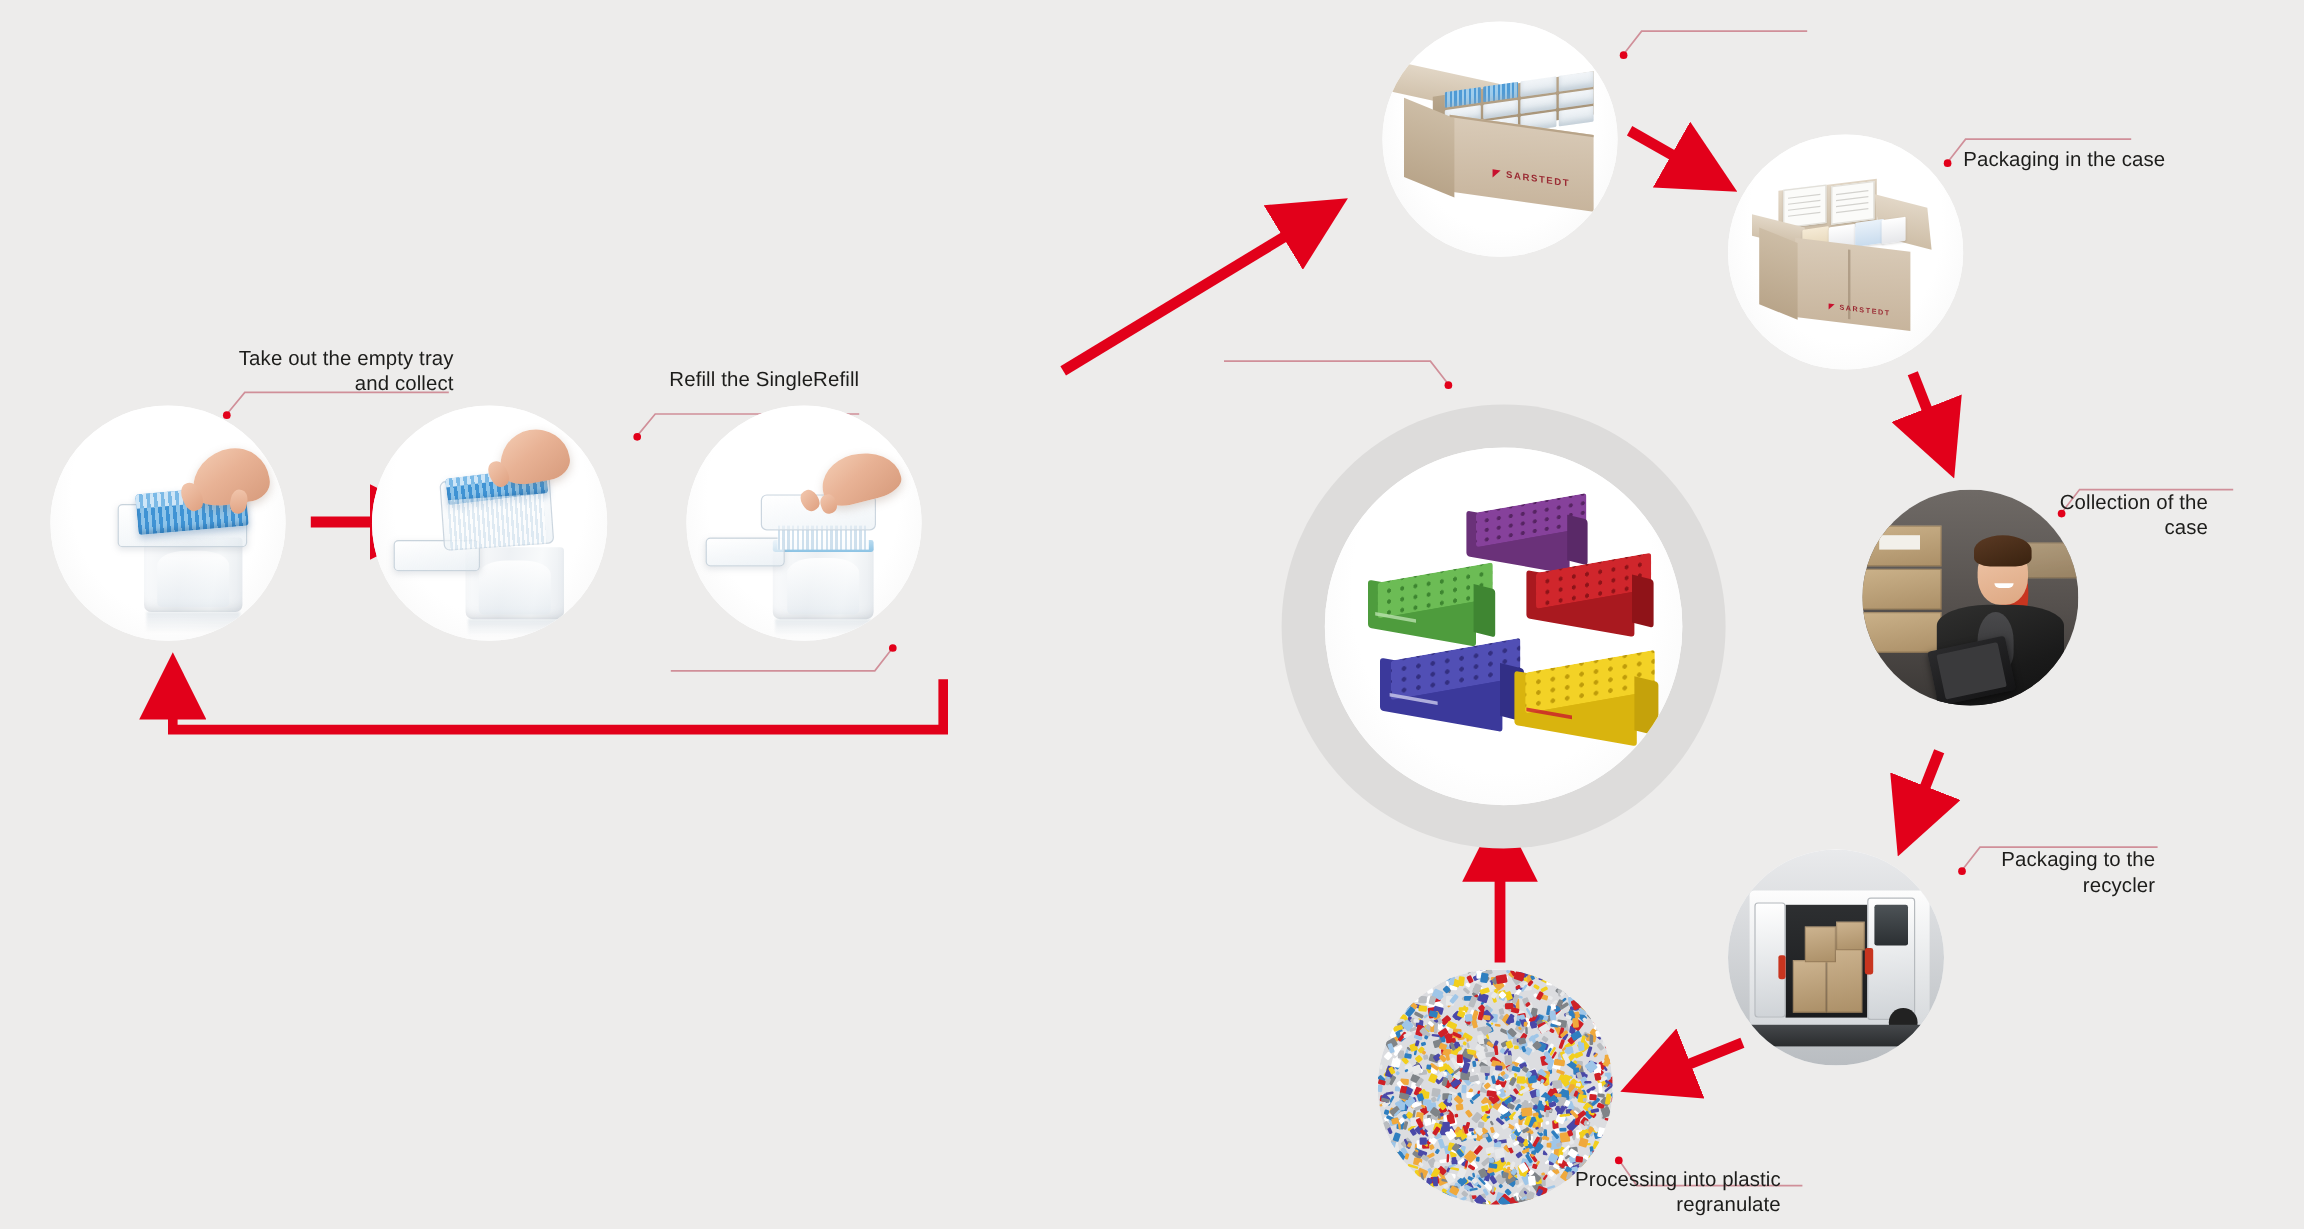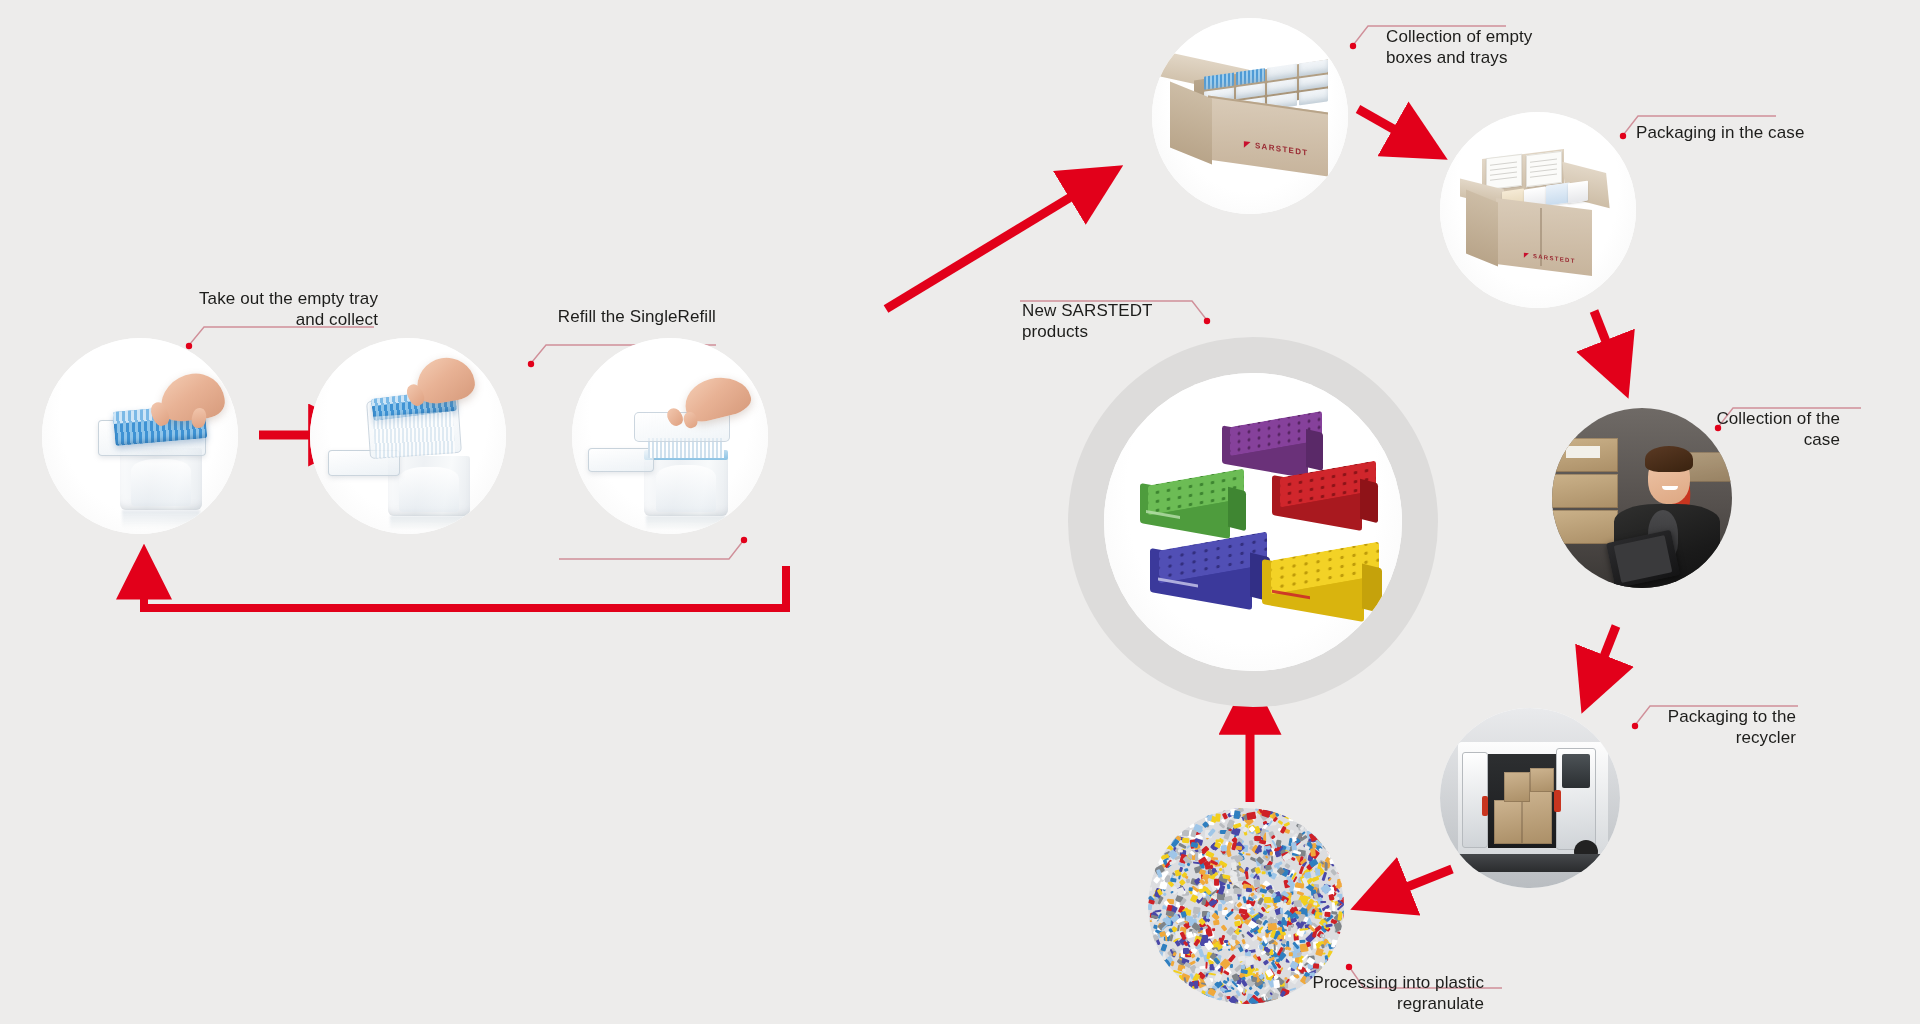--- a/index.html
+++ b/index.html
@@ -278,36 +278,32 @@
     <path d="M4,6 L176,6 L190,24" fill="none" stroke="#d08f99" stroke-width="1.4"></path>
     <circle cx="191" cy="26" r="3.2" fill="#e2001a"></circle>
   </svg>
 
   <div class="label r" style="left:118px; top:288px; width:260px;">Take out the empty tray
 and collect</div>
 
   <div class="label r" style="left:456px; top:306px; width:260px;">Refill the SingleRefill</div>
 
 
-  <div class="label l" style="left:1386px; top:26px; width:280px;">Collection of empty
-boxes and trays</div>
 
   <div class="label l" style="left:1636px; top:122px; width:300px;">Packaging in the case</div>
 
   <div class="label r" style="left:1600px; top:408px; width:240px;">Collection of the
 case</div>
 
   <div class="label r" style="left:1640px; top:706px; width:156px;">Packaging to the
 recycler</div>
 
   <div class="label r" style="left:1300px; top:972px; width:184px;">Processing into plastic
 regranulate</div>
 
-  <div class="label l" style="left:1022px; top:300px; width:240px;">New SARSTEDT
-products</div>
 
   <div class="ring" style="left:1068px; top:337px; width:370px; height:370px;">
     <div class="ring-inner" style="left:36px; top:36px; width:298px; height:298px;">
       <div style="position:absolute; inset:0; background:radial-gradient(ellipse at 50% 40%,#fff 60%,#f4f4f4 100%);"></div>
 
       <div style="position:absolute; left:36px; top:104px;">
         <div style="position:relative;width:108px;height:58px;">
           <div style="position:absolute;left:0;top:14px;width:90px;height:40px;background:#4e9c3d;border-radius:3px;
                       transform:skewY(10deg);"></div>
           <div style="position:absolute;left:8px;top:0;width:96px;height:30px;background:#6cbc55;border-radius:3px;

